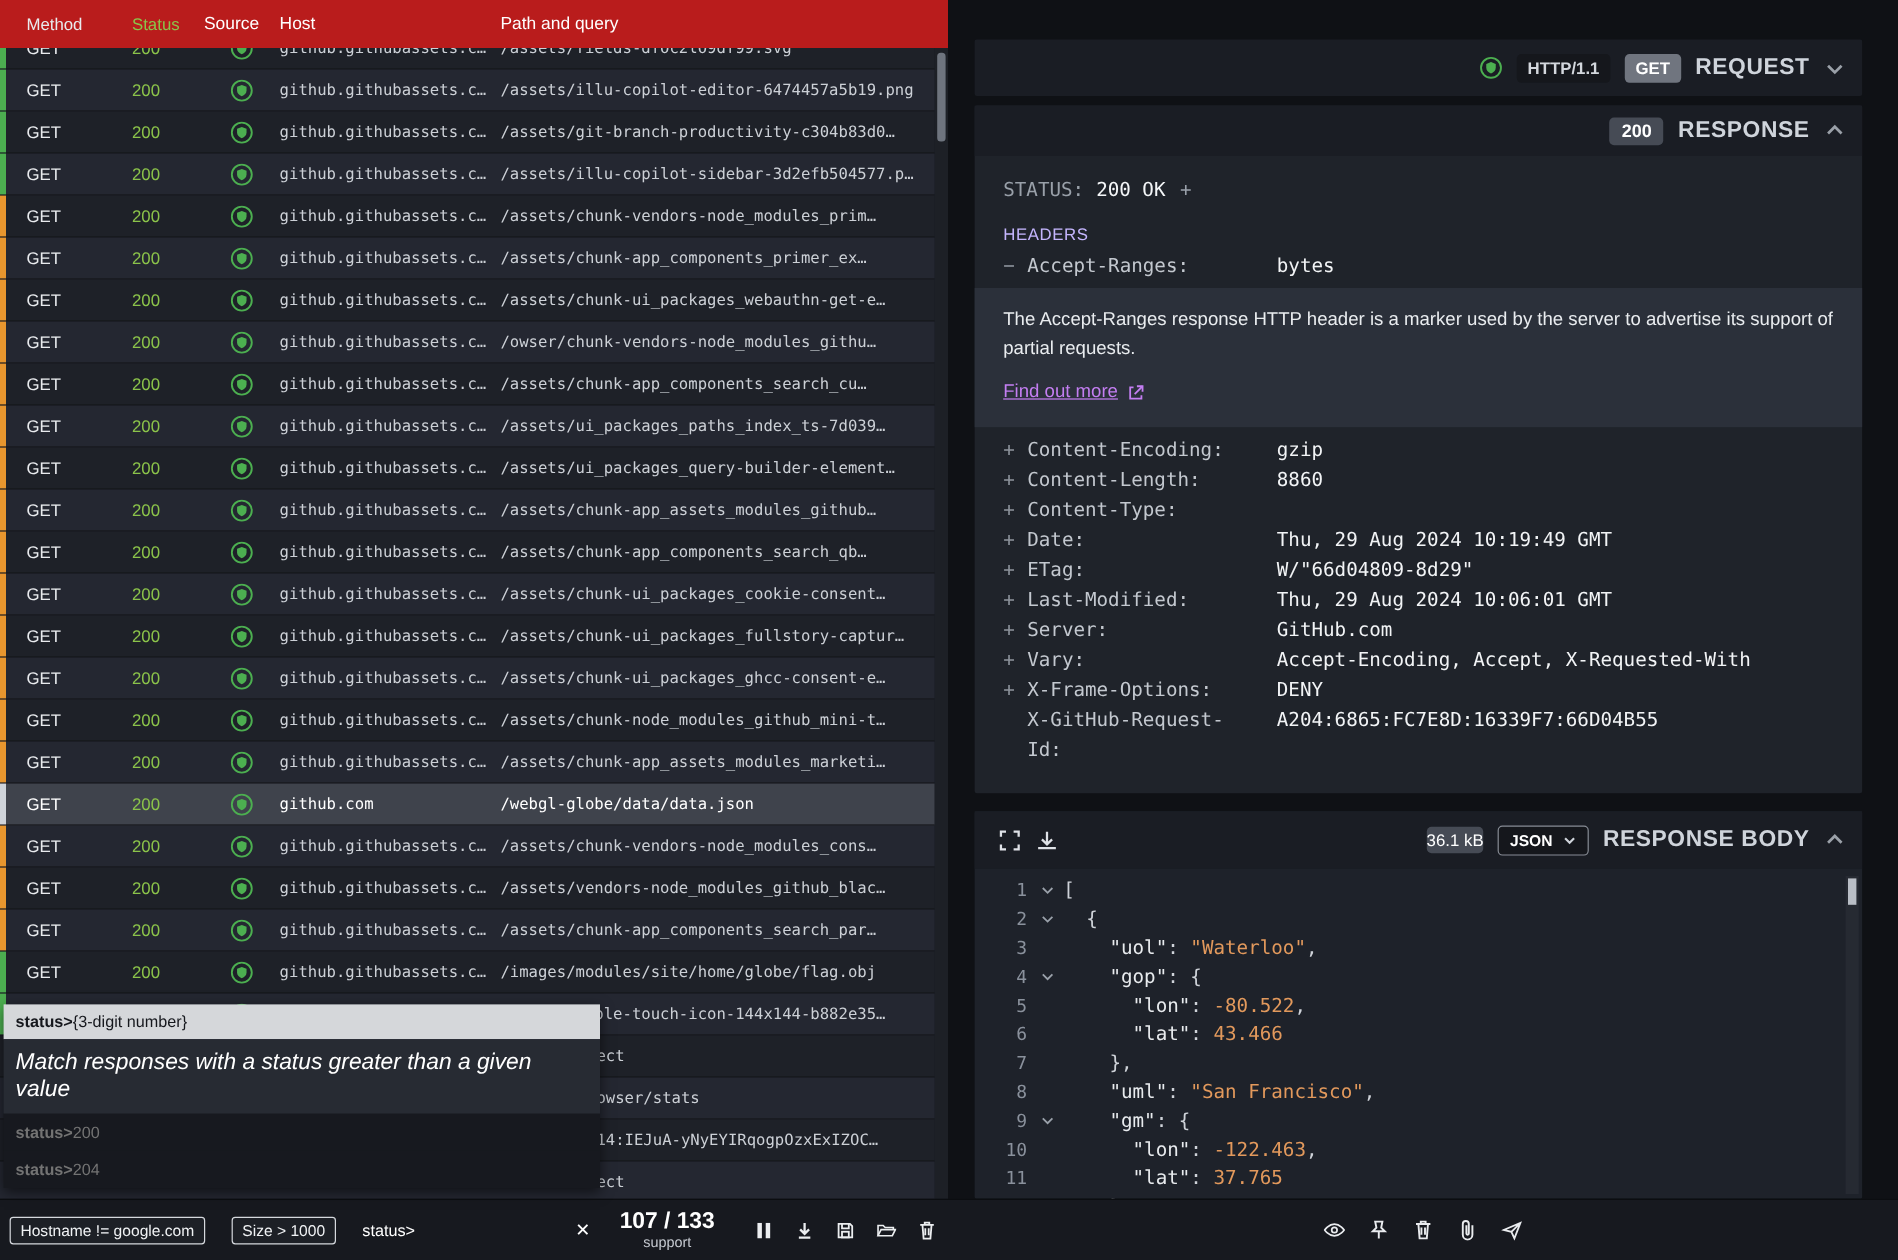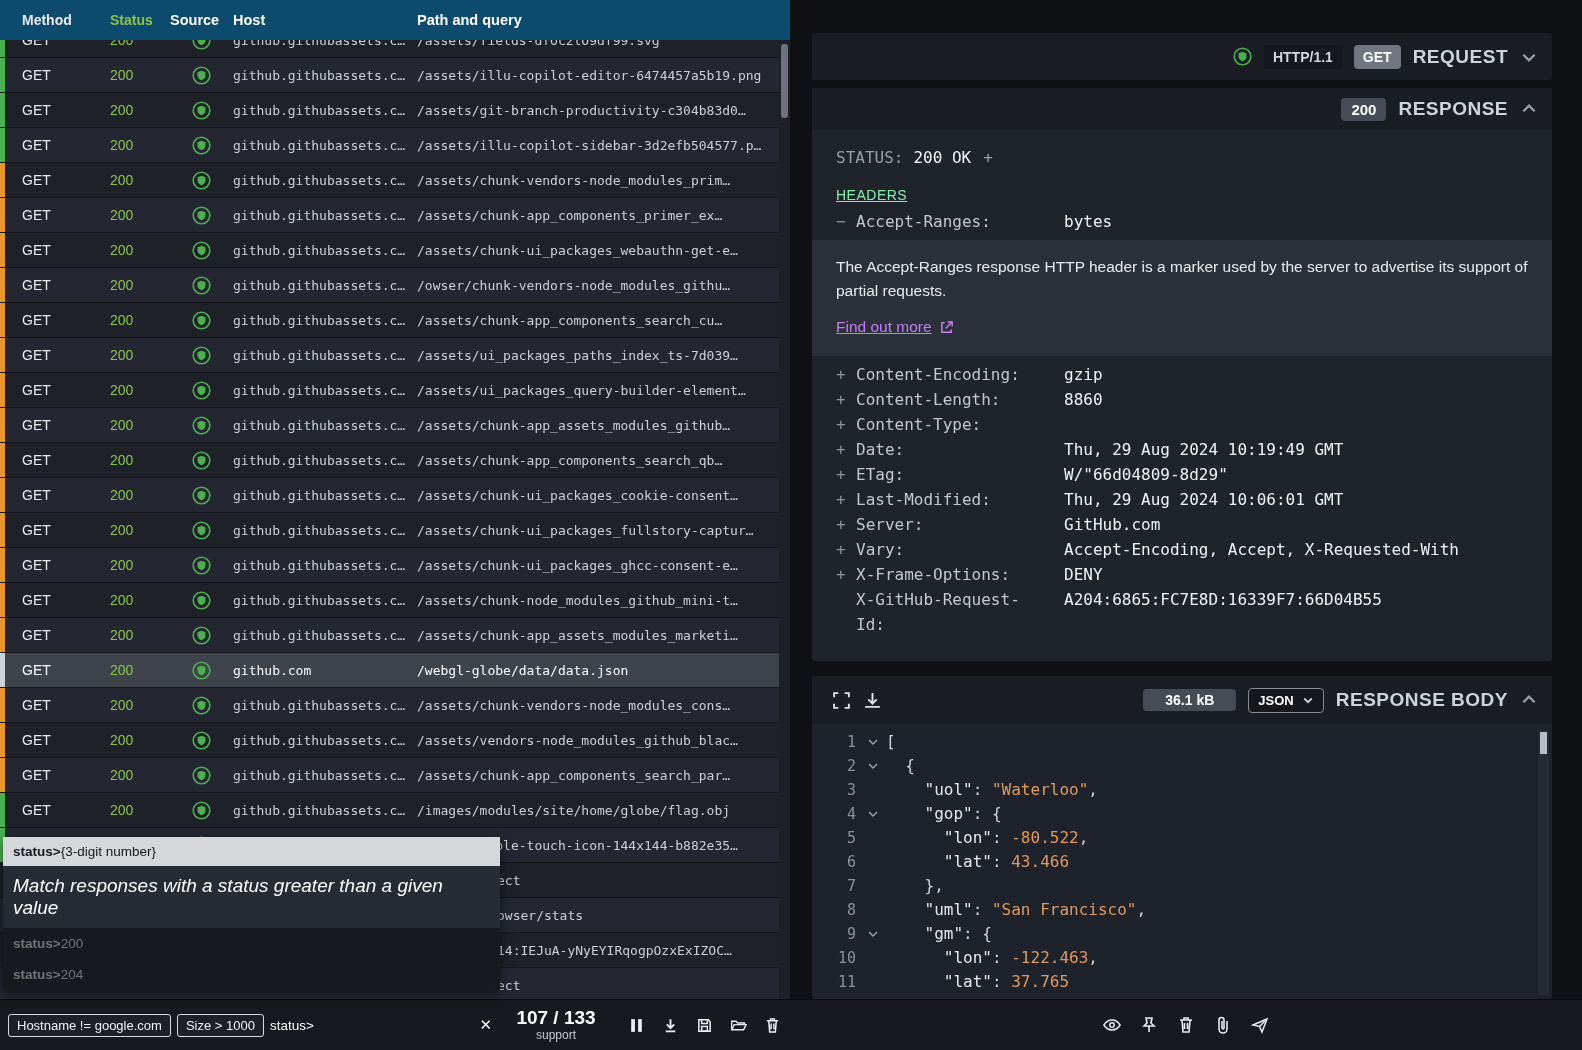--- a/index.html
+++ b/index.html
@@ -1,22 +1,22 @@
 <!DOCTYPE html>
 <html style="--status-ok: #8bc34a; --link: #c47ef2;"><head>
 <meta charset="utf-8">
 <style>
   * { margin:0; padding:0; box-sizing:border-box; }
   html,body { width:1582px; height:1050px; overflow:hidden; background:#0f1115;
     font-family:"Liberation Sans", sans-serif; }
 
   
   .left-panel { position:absolute; left:0; top:0; width:790px; height:1050px; background:#1b1e24; }
-  .table-header { position:absolute; top:0; left:0; right:0; height:40px; background:#0c4a6e;
-    display:flex; align-items:center; z-index:6; color:#fff; font-weight:bold; font-size:14.5px;justify-content:flex-end; }
+  .table-header { position:absolute; top:0; left:0; right:0; height:40px; background:#b91c1c;
+    display:flex; align-items:center; z-index:6; color:#fff; font-weight:normal; font-size:14.5px;justify-content:flex-end; }
   .rows-viewport { position:absolute; top:40px; left:0; right:11px; bottom:51px; overflow:hidden; }
   .rows { margin-top:-17px; }
   .row { height:35px; display:flex; align-items:center; border-bottom:1px solid #14161a;
     background:#1e2128; }
   .row:nth-child(even) { background:#242731; }
   .row.selected { background:#3f434c; }
   .edge { width:5px; align-self:stretch; flex:none; }
   .cell-method { width:103px; padding-left:17px; font-size:14px; color:#e9ebee; flex:none; }
   .cell-status { width:62px; padding-left:2px; font-size:14px; color:var(--status-ok,#8bc34a); flex:none; }
   .cell-source { width:63px; display:flex; justify-content:center; align-items:center; flex:none; }
@@ -35,21 +35,21 @@
   
   .suggestions { position:absolute; left:3px; bottom:60px; width:497px; z-index:20;
     box-shadow:0 3px 10px rgba(0,0,0,.55); font-size:13.5px; }
   .sg-active { background:#d5d7da; color:#16181d; padding:7px 10px; }
   .sg-desc { background:#272b33; color:#fff; font-style:italic; font-size:19px; padding:9px 10px; }
   .sg-item { background:#17191f; color:#737373; padding:8px 10px; }
 
   
   .left-footer { position:absolute; left:0; right:0; bottom:0; height:51px; background:#17191f;
     border-top:1px solid #0b0d10; display:flex; align-items:center; z-index:15; }
-  .filter-area { width:500px; display:flex; align-items:center; padding-left:8px; gap:6px; flex:none; }
+  .filter-area { width:500px; display:flex; align-items:center; padding-left:8px; gap:22px; flex:none; }
   .filter-tag { border:1px solid #d6d9de; border-radius:3px; padding:3px 8px; font-size:13px;
     color:#f0f2f4; background:#1d2026; white-space:nowrap; }
   .filter-input { background:transparent; border:none; outline:none; color:#fff; font-size:13.5px;
     flex:1; min-width:40px; font-family:"Liberation Sans",sans-serif; }
   .clear-btn { color:#fff; font-size:15px; padding:0 8px 0 2px; cursor:pointer; }
   .count-block { width:112px; text-align:center; color:#fff; line-height:1.1; flex:none; }
   .count-num { font-size:19px; font-weight:bold; }
   .count-label { font-size:12px; color:#c7cbd2; }
   .footer-icons { display:flex; align-items:center; gap:17px; margin-left:16px; color:#eceef0; }
   .footer-icons svg { width:17px; height:17px; display:block; }
@@ -69,41 +69,41 @@
 
   .resp-card { flex:none; margin-top:8px; background:#1f232a; border-radius:2px; padding-bottom:24px; }
   .resp-header { height:42px; background:#1a1d24; display:flex; align-items:center;
     justify-content:flex-end; gap:12px; padding-right:14px; }
   .status-badge { background:#464b55; color:#fff; font-weight:bold; font-size:15px;
     padding:3px 10px; border-radius:4px; }
   .status-row { padding:18px 0 0 24px; font-family:"DejaVu Sans Mono",monospace; font-size:16px; }
   .status-row .lbl { color:#99a0a9; }
   .status-row .val { color:#f4f6f8; margin-left:10px; }
   .status-row .add { color:#99a0a9; margin-left:12px; cursor:pointer; }
-  .headers-label { padding:20px 0 6px 24px; color:#86efac; font-size:14px; letter-spacing:.5px;text-decoration:underline; }
+  .headers-label { padding:20px 0 6px 24px; color:#c4b5fd; font-size:14px; letter-spacing:.5px; }
   .hdr-row { display:flex; padding-left:24px; font-family:"DejaVu Sans Mono",monospace;
     font-size:16px; line-height:25px; }
   .hdr-marker { width:20px; color:#8d939c; flex:none; }
   .hdr-key { width:170px; margin-right:38px; color:#c3c8cf; word-break:break-all; flex:none; }
   .hdr-value { flex:1; color:#f2f4f6; }
   .doc-block { background:#2b303a; margin:6px 0; padding:15px 24px 17px; font-size:15.5px;
     color:#e9ecef; line-height:1.55; }
   .doc-link { color:var(--link,#c47ef2); text-decoration:underline; display:inline-flex;
     align-items:center; gap:7px; margin-top:12px; font-size:15.5px; cursor:pointer; }
   .doc-link svg { width:15px; height:15px; }
 
   .body-card { flex:1; min-height:0; margin-top:15px; background:#1e222a; border-radius:2px;
     display:flex; flex-direction:column; }
   .body-header { flex:none; height:48px; background:#1a1d24; display:flex; align-items:center;
     gap:12px; padding:0 14px 0 20px; color:#dfe2e7; }
   .body-header .tool { color:#dfe2e7; cursor:pointer; }
   .body-header .tool svg { width:19px; height:19px; display:block; }
   .spacer { flex:1; }
-  .size-badge { background:#464b55; color:#fff; font-weight:bold; font-size:14px;
-    padding:3px 22px; border-radius:4px; }
+  .size-badge { background:#464b55; color:#fff; font-weight:normal; font-size:14px;
+    padding:3px 0; border-radius:4px; }
   .format-select { background:#15171c; border:1px solid #878c95; border-radius:4px; color:#fff;
     font-size:13px; font-weight:bold; padding:4px 9px; display:flex; align-items:center; gap:8px; cursor:pointer; }
   .format-select .chev { width:12px; height:12px; color:#cfd4db; }
 
   .editor { position:relative; flex:1; overflow:hidden; padding-top:6px; }
   .code-line { display:flex; height:24px; font-family:"DejaVu Sans Mono",monospace;
     font-size:16px; line-height:24px; white-space:pre; }
   .ln { width:48px; padding-right:4px; text-align:right; color:#8a919c; flex:none; font-size:15px; }
   .fold { width:26px; display:flex; align-items:center; justify-content:center; color:#9aa1aa; flex:none; }
   .fold svg { width:12px; height:12px; }

